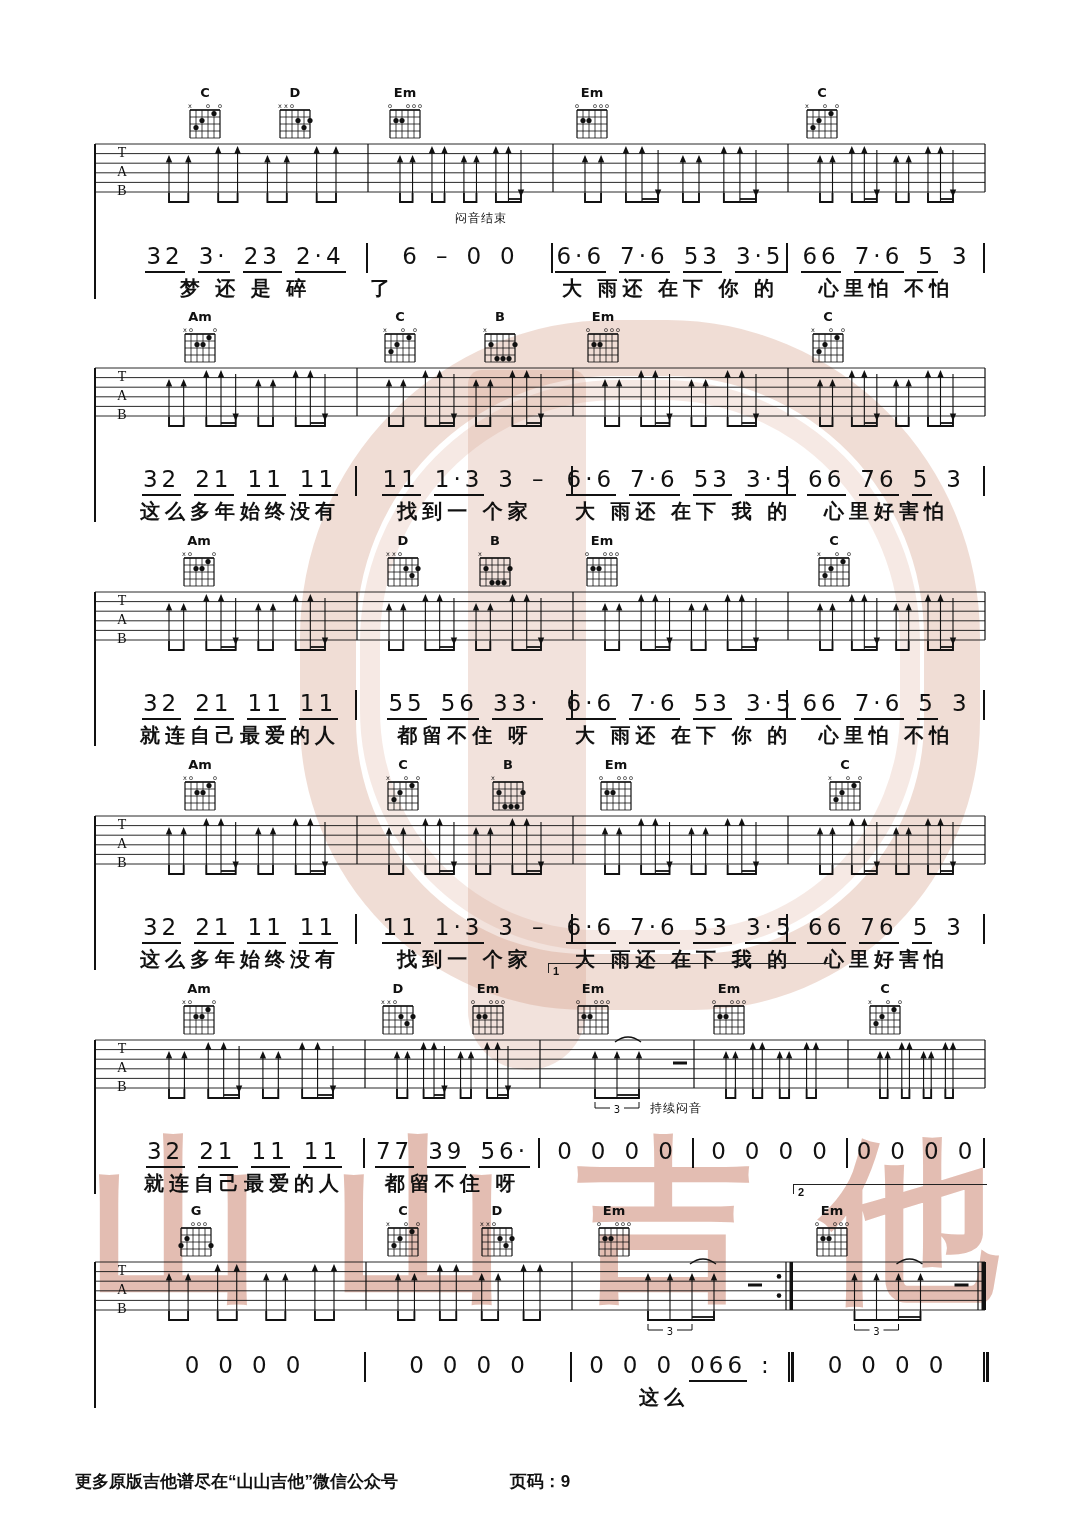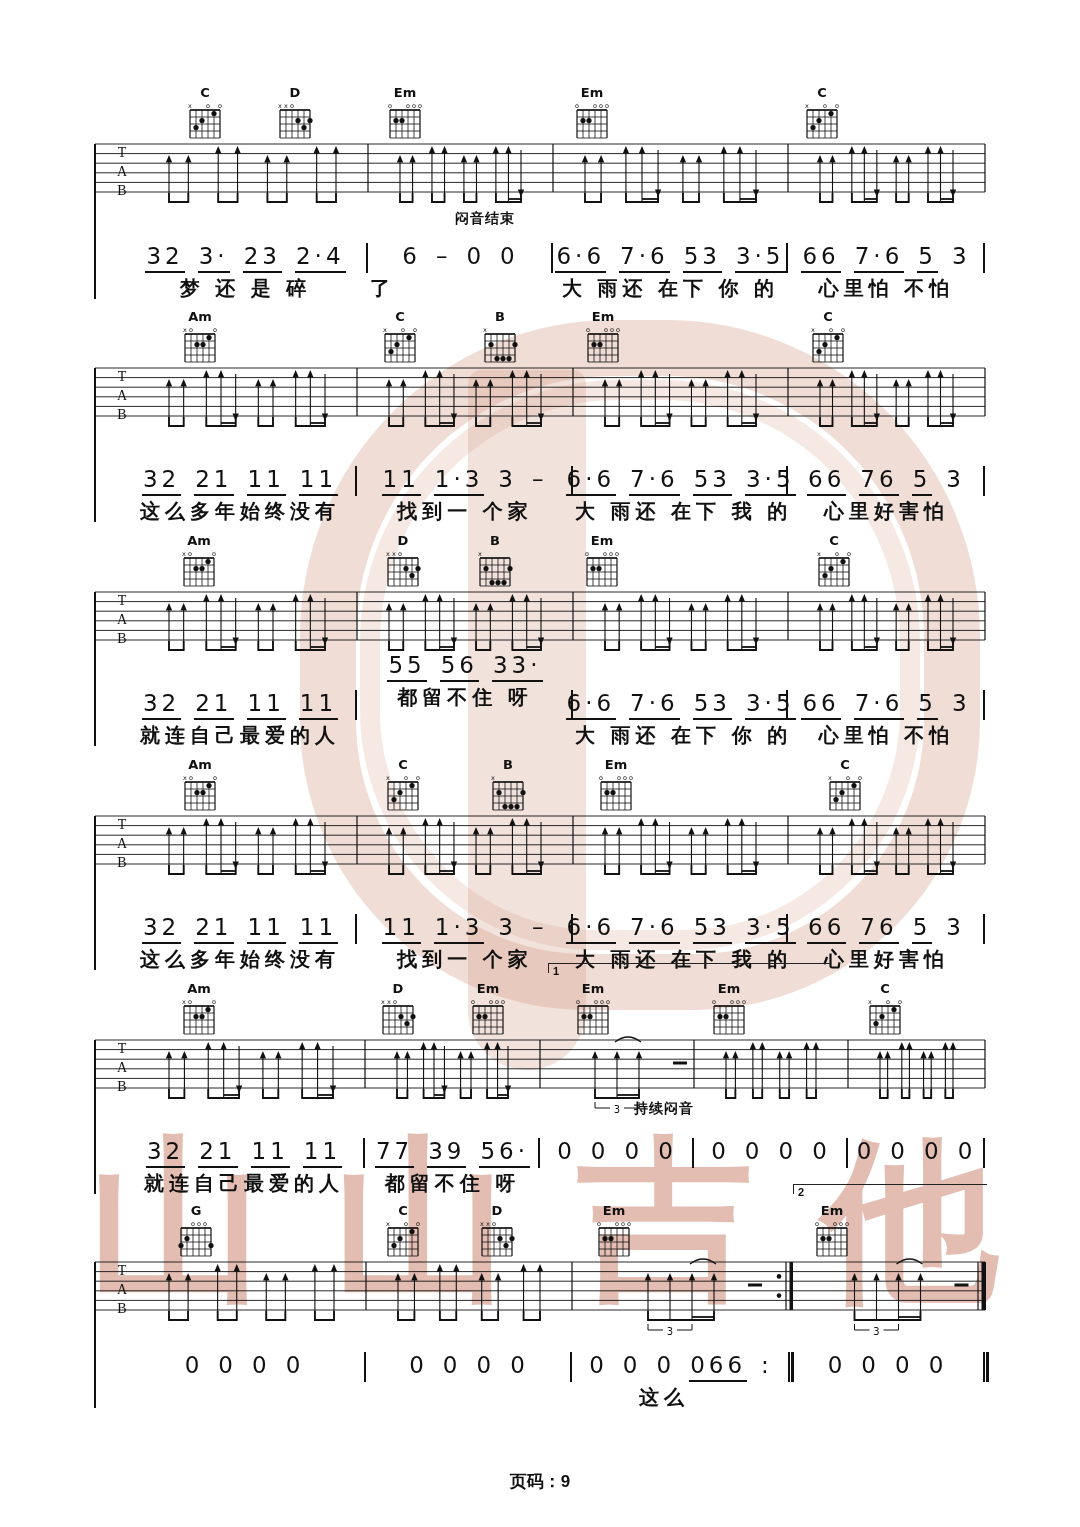--- a/index.html
+++ b/index.html
@@ -29,21 +29,21 @@
   font-size:23px;font-weight:500;letter-spacing:4px;white-space:nowrap;line-height:26px}
 .notes .beamed{border-bottom:2px solid #111;padding:0 1px 2px}
 .notes .plain{padding:0 1px 4px}
 .lyrics{font-size:20px;font-weight:600;margin-top:3px;letter-spacing:5px;line-height:24px;
   width:100%;text-align:center;white-space:nowrap}
 .vbar{position:absolute;width:2px;height:30px;background:#111;z-index:3}
 .vbar.double{width:6px;background:none;border-left:2px solid #111;border-right:3px solid #111}
 .leftrule{position:absolute;width:1.5px;background:#111;z-index:3}
 .volta{position:absolute;border-top:1.5px solid #222;border-left:1.5px solid #222;height:10px;z-index:3}
 .volta span{position:relative;top:-3px;left:4px;font-size:11px;font-weight:600}
-.annot{position:absolute;font-size:14px;font-weight:700;letter-spacing:1px;z-index:3}
+.annot{position:absolute;font-size:12px;font-weight:400;letter-spacing:1px;z-index:3}
 
 .footer{position:absolute;left:0;top:1470px;width:100%;height:26px;font-size:17px;font-weight:700;z-index:3}
 .footer .fl{position:absolute;left:75px}
 .footer .fc{position:absolute;left:50%;transform:translateX(-50%)}
 .footer .fr{position:absolute;right:72px}
 </style>
 </head>
 <body>
 
 <div class="page">
@@ -779,21 +779,21 @@
       <div class="vmeasure" style="left: 125px; top: 690px; width: 230px;">
         <div class="notes">
           <span class="beamed">32</span>
           <span class="beamed">21</span>
           <span class="beamed">11</span>
           <span class="beamed">11</span>
         </div>
         <div class="lyrics">就连自己最爱的人</div>
       </div>
       <div class="vbar" style="left: 355px; top: 690px;"></div>
-      <div class="vmeasure" style="left: 359px; top: 652px; width: 212px;">
+      <div class="vmeasure" style="left: 359px; top: 690px; width: 212px;">
         <div class="notes">
           <span class="beamed">55</span>
           <span class="beamed">56</span>
           <span class="beamed">33·</span>
         </div>
         <div class="lyrics">都留不住 呀</div>
       </div>
       <div class="vbar" style="left: 571px; top: 690px;"></div>
       <div class="vmeasure" style="left: 575px; top: 690px; width: 211px;">
         <div class="notes">
@@ -1585,21 +1585,22 @@
           <span class="plain">0</span>
           <span class="plain">0</span>
           <span class="plain">0</span>
           <span class="plain">0</span>
         </div>
         <div class="lyrics"></div>
       </div>
       <div class="vbar double" style="left: 983px; top: 1352px;"></div>
       <div class="leftrule" style="left: 94px; top: 1262px; height: 146px;"></div>
       <div class="annot" style="left: 455px; top: 210px;">闷音结束</div>
-      <div class="annot" style="left: 634px; top: 1100px;">持续闷音</div>
+      <div class="annot" style="left: 650px; top: 1100px;">持续闷音</div>
       <div class="volta" style="left: 548px; top: 963px; width: 283px;"><span>1</span></div>
       <div class="volta" style="left: 793px; top: 1184px; width: 194px;"><span>2</span></div>
     </div>
 
   <div class="footer">
+    <span class="fl">更多原版吉他谱尽在“山山吉他”微信公众号</span>
     <span class="fc">页码：9</span>
   </div>
 </div>
 
 </body></html>

